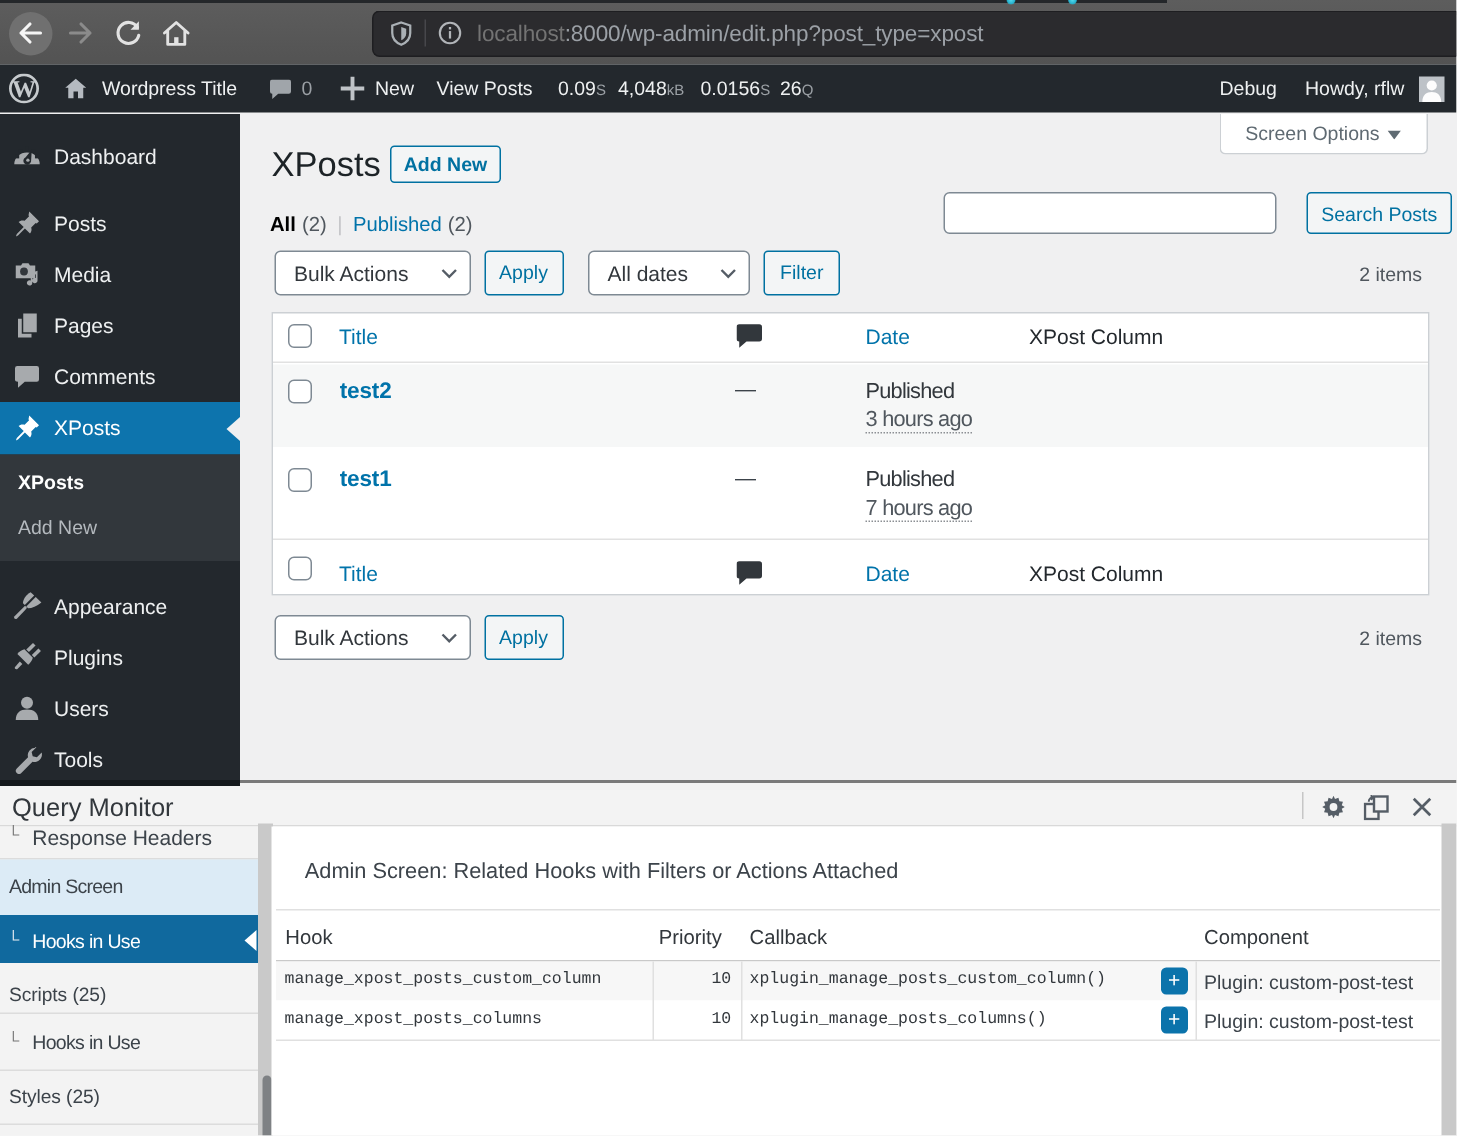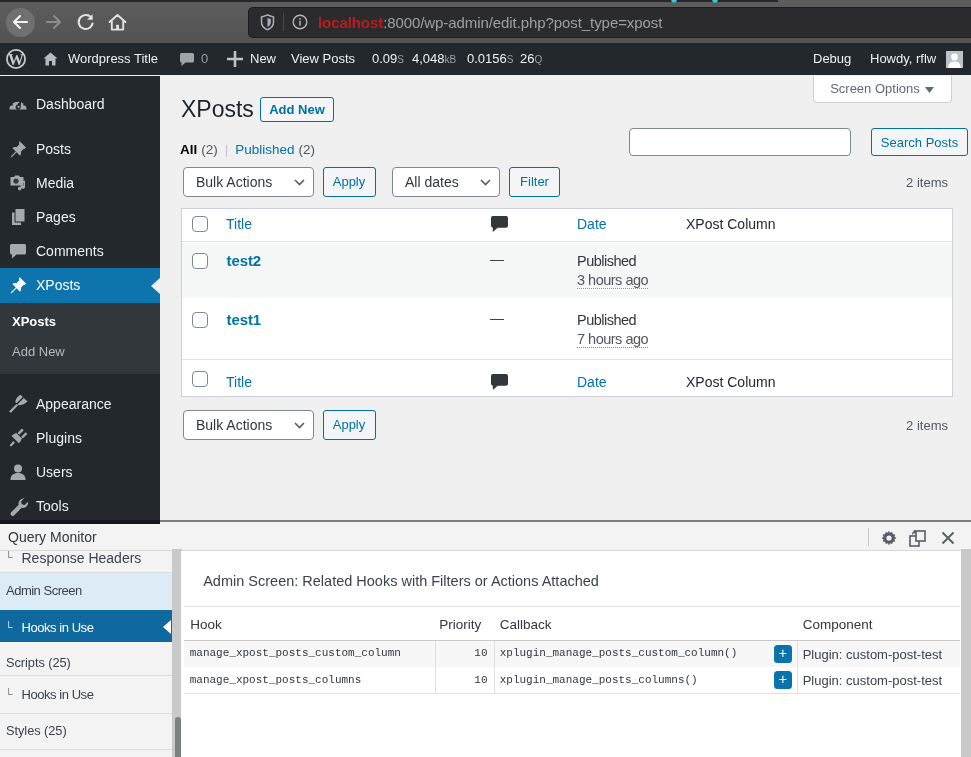--- a/index.html
+++ b/index.html
@@ -7,21 +7,21 @@
 body { font-family:"Liberation Sans", sans-serif; position:relative; background:#f0f0f1; }
 .abs { position:absolute; }
 
 
 #chrome { left:0; top:0; width:971px; height:43px; background:linear-gradient(#5d5d5d,#535353); }
 #tabstrip { left:0; top:0; width:778px; height:2px; background:#24272a; }
 .cyandot { top:0; width:6px; height:2.5px; border-radius:0 0 3px 3px; background:radial-gradient(ellipse at 50% 0%, #55dbee 0%, #28b4cf 55%, rgba(36,39,42,0) 100%); }
 #backbtn { left:6px; top:7.5px; width:29px; height:29px; border-radius:50%; background:#707070; }
 #urlbar { left:248px; top:6.5px; width:723px; height:31px; background:#2b2b2e; border:1px solid #1e1e21; border-radius:5px 0 0 5px; border-right:none; }
 #urltext { left:318px; top:6.5px; height:31px; line-height:31px; font-size:15px; letter-spacing:-0.08px; color:#9ba0a6; white-space:nowrap; }
-#urltext b { color:#b91c1c; font-weight:bold; }
+#urltext b { color:#737373; font-weight:normal; }
 #urldiv { left:283px; top:13px; width:1px; height:18px; background:#47474b; }
 
 
 #adminbar { left:0; top:43px; width:971px; height:32px; background:#23282d; color:#eef0f1; font-size:13px; }
 #adminbar .it { position:absolute; top:0; height:32px; line-height:32px; white-space:nowrap; }
 #adminbar .mut { color:#9ba0a5; }
 #adminbar .suf { font-size:10px; color:#9ba0a5; }
 #avatar { left:946px; top:51px; width:17px; height:17px; background:#bdc2c7; overflow:hidden; }
 
 
@@ -59,21 +59,21 @@
 .ttl { position:absolute; left:44.5px; color:#0073aa; font-weight:bold; font-size:15px; letter-spacing:-0.1px; }
 .dash { position:absolute; left:308px; color:#3c434a; font-size:14px; }
 .pub { position:absolute; left:395px; color:#32373c; font-size:14.5px; letter-spacing:-0.5px; }
 .ago { position:absolute; left:395px; color:#50575e; font-size:14.5px; letter-spacing:-0.5px; line-height:15px; border-bottom:1px dotted #8c8f94; }
 
 
 #qm { left:0; top:520px; width:971px; height:237px; background:#fff; }
 #qmtopl { left:0; top:0; width:160px; height:4px; background:#14181c; }
 #qmtopr { left:160px; top:0; width:811px; height:1.5px; background:#7a7a7a; }
 #qmtitle { left:0; top:1.5px; width:971px; height:29.5px; background:#f3f3f3; border-bottom:1px solid #d9d9d9; }
-#qmtitle span { position:absolute; left:8px; top:7px; font-size:14px; color:#32373c; }
+#qmtitle span { position:absolute; left:8px; top:7px; font-size:17px; color:#32373c; }
 #qmnav { left:0; top:31px; width:171.5px; height:206px; background:#f3f3f3; font-size:13px; letter-spacing:-0.2px; color:#3c434a; }
 .qn { position:absolute; left:0; width:171.5px; border-bottom:1px solid #dcdcdc; }
 .qn .l2 { position:absolute; left:21.5px; }
 .qn .tick { position:absolute; left:5px; font-size:11px; color:#777; }
 #qnsel { background:#10699e; color:#fff; }
 #qnsel .tick { color:#dce6ee; }
 #qmnotch { left:163px; top:100.3px; width:0; height:0; border-top:7.2px solid transparent; border-bottom:7.2px solid transparent; border-right:8.5px solid #fff; }
 #qmtrack { left:171.5px; top:29px; width:10.5px; height:208px; background:#c9c9c9; }
 #qmthumb { left:175.2px; top:197px; width:5.4px; height:40px; background:#7e8184; border-radius:3px 3px 0 0; }
 #qmmain { left:180.7px; top:31px; width:779.3px; height:206px; background:#fff; font-size:13px; color:#3c434a; }

